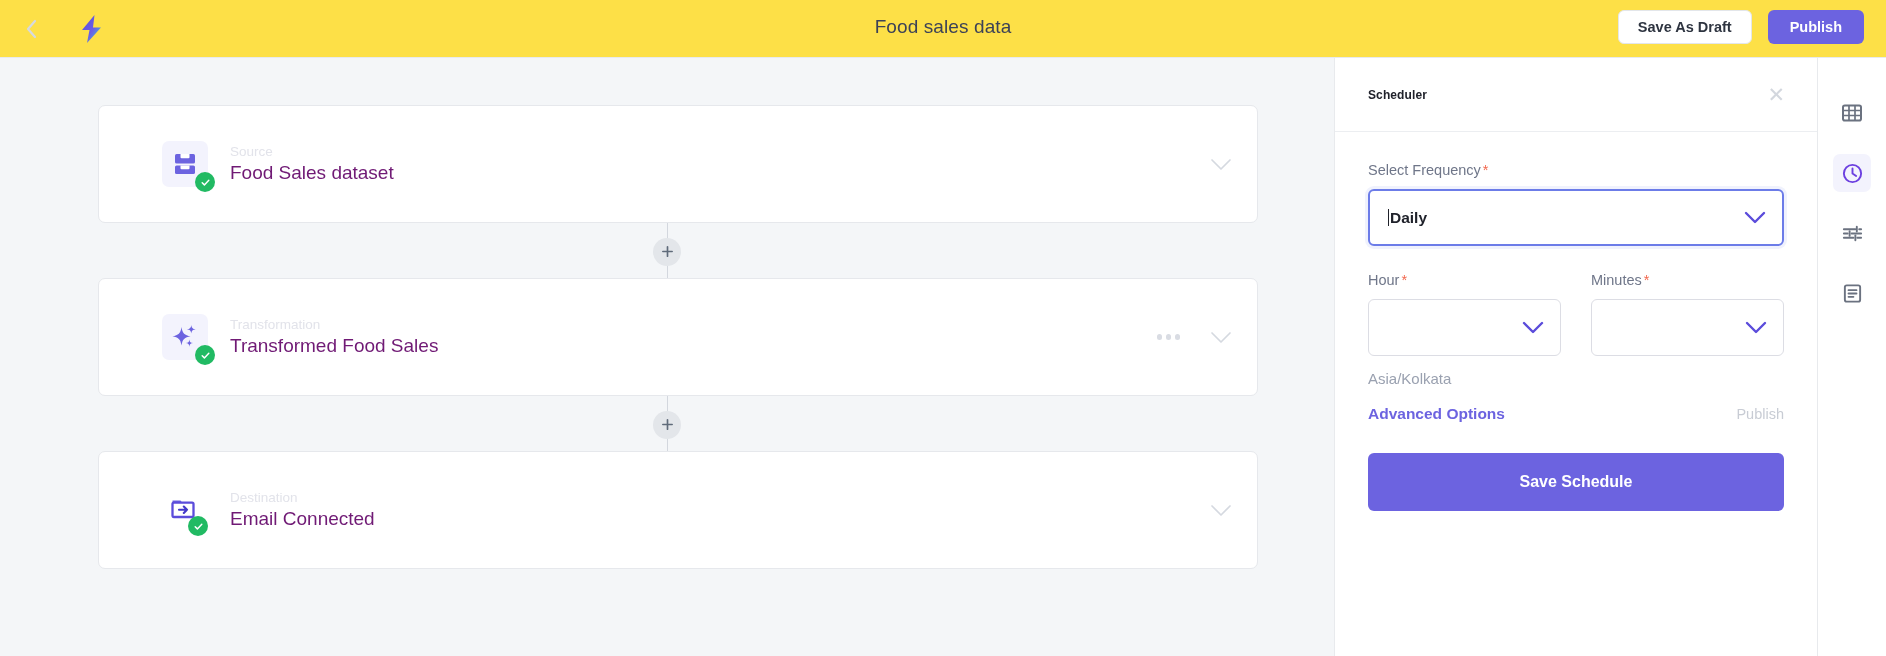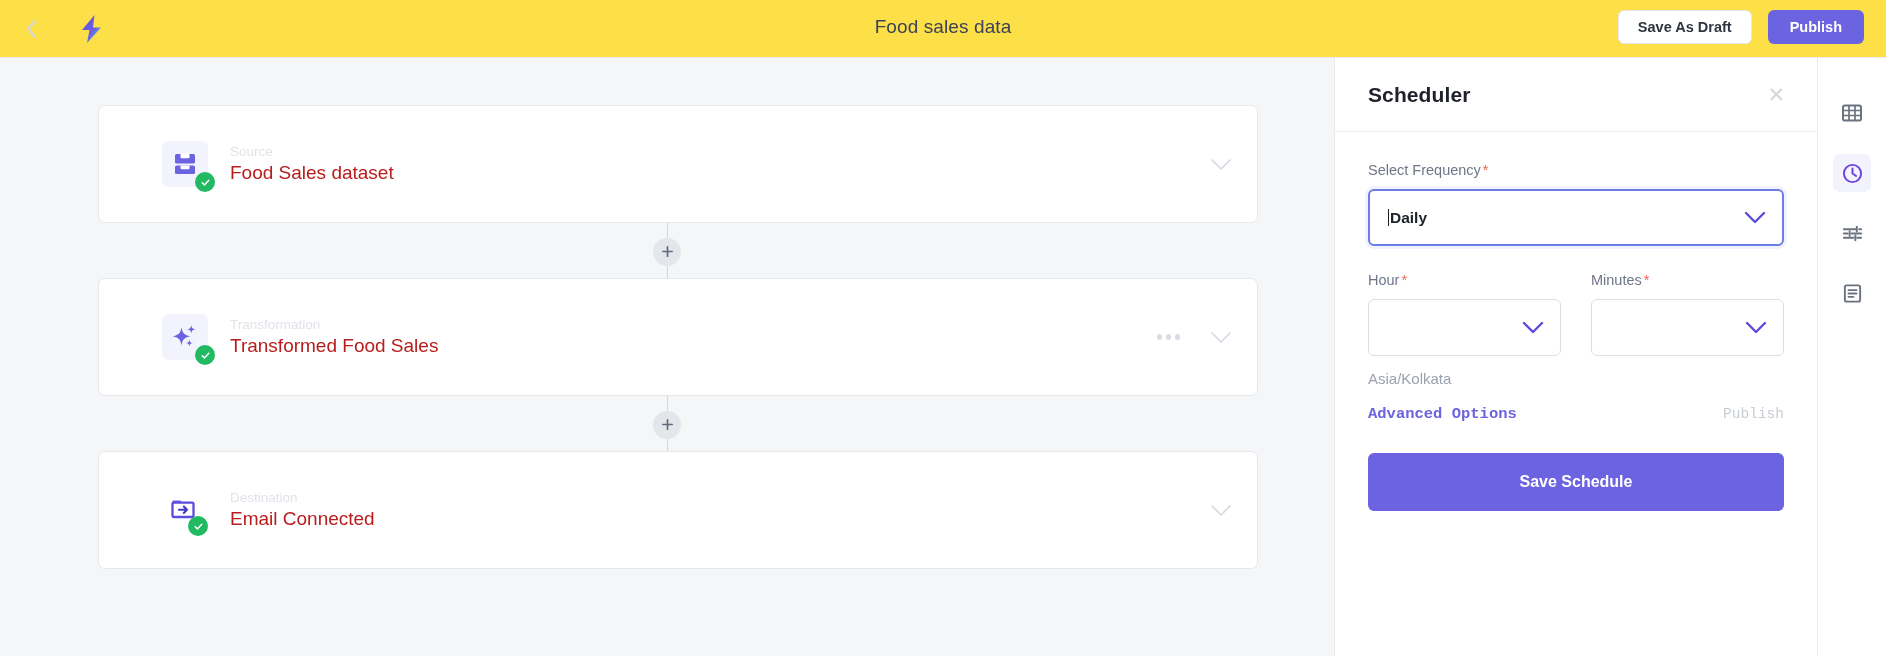--- a/index.html
+++ b/index.html
@@ -84,21 +84,21 @@
   }
   .node-icon-wrap.plain { background: transparent; }
   .badge-check {
     position: absolute; right: -7px; bottom: -5px;
     width: 20px; height: 20px; border-radius: 50%;
     background: #21ba63;
     display: flex; align-items: center; justify-content: center;
   }
   .node-text { margin-left: 22px; display: flex; flex-direction: column; gap: 3px; }
   .node-kind { font-size: 13.5px; color: #e2e3ea; }
-  .node-name { font-size: 19px; color: #b91c1c; }
+  .node-name { font-size: 19px; color: #701a75; }
   .node-right {
     margin-left: auto; margin-right: 25px;
     display: flex; align-items: center; gap: 30px;
   }
   .dots { display: flex; gap: 3.5px; cursor: pointer; }
   .dots i { width: 5.5px; height: 5.5px; border-radius: 50%; background: #d9dce3; display: block; }
   .chev-down { cursor: pointer; display: flex; }
 
   
   .connector {
@@ -123,21 +123,21 @@
     background: #ffffff;
     border-left: 1px solid #e8eaed;
     border-right: 1px solid #e8eaed;
   }
   .panel-head {
     height: 74px;
     border-bottom: 1px solid #eceef1;
     display: flex; align-items: center;
     padding: 0 32px 0 33px;
   }
-  .panel-title { font-size: 21px; font-weight: 700; color: #20222b; letter-spacing: .1px; }
+  .panel-title { font-size: 12px; font-weight: 700; color: #20222b; letter-spacing: .1px; }
   .panel-close { margin-left: auto; cursor: pointer; font-size: 21px; color: #d3d7de; line-height: 1; }
   .panel-body { padding: 30px 33px 12px 33px; }
 
   .field-label {
     font-size: 14.5px; color: #6f7689; margin-bottom: 11px;
     display: block;
   }
   .req { color: #f2674d; margin-left: 2px; }
 
   .select-box {
@@ -170,21 +170,20 @@
     background: #fff;
     display: flex; align-items: center;
     padding: 0 16px;
     cursor: pointer;
   }
   .tz { font-size: 15px; color: #9aa1b0; margin-top: 14px; }
 
   .links-row {
     display: flex; align-items: center;
     margin-top: 18px;
-    font-family: Liberation Mono, monospace;
   }
   .adv-link { font-size: 15.5px; color: #6c63e0; font-weight: 700; cursor: pointer; }
   .del-link { margin-left: auto; font-size: 14.5px; color: #c8ccd4; cursor: pointer; }
 
   .save-schedule {
     margin-top: 30px;
     width: 100%; height: 58px;
     background: #6c63e0; border: none; border-radius: 6px;
     color: #fff; font-size: 16px; font-weight: 700;
     cursor: pointer;

